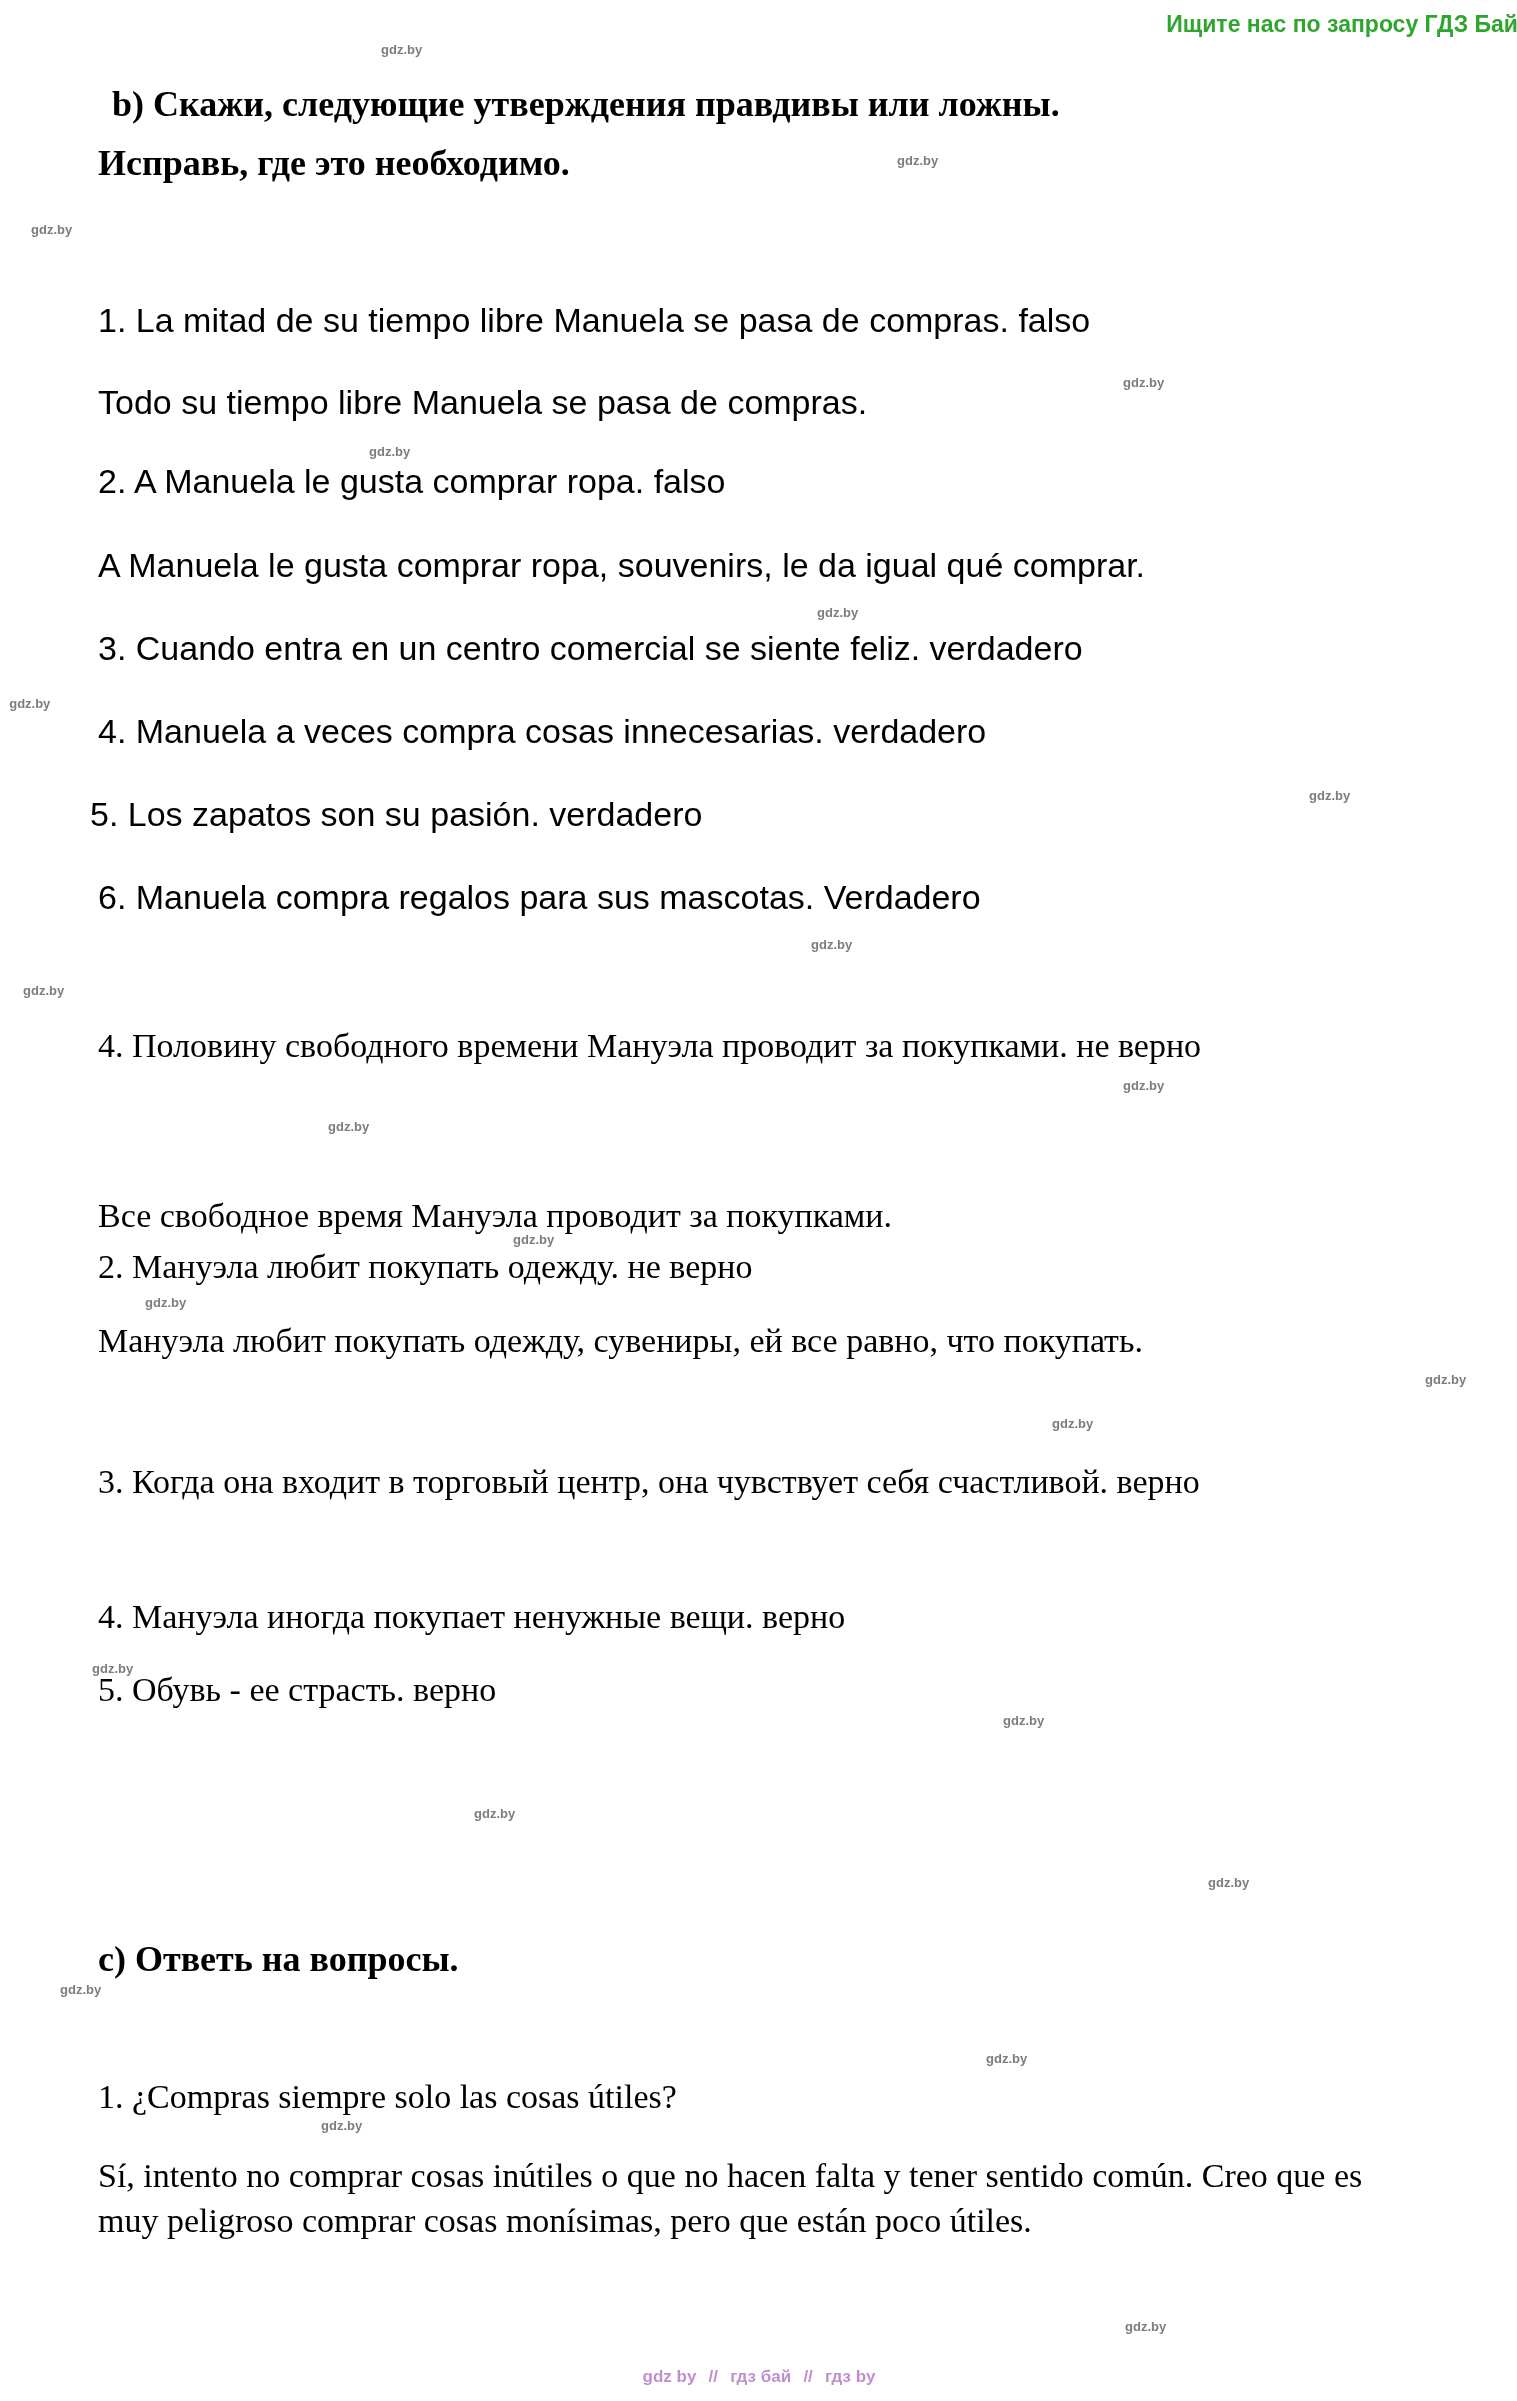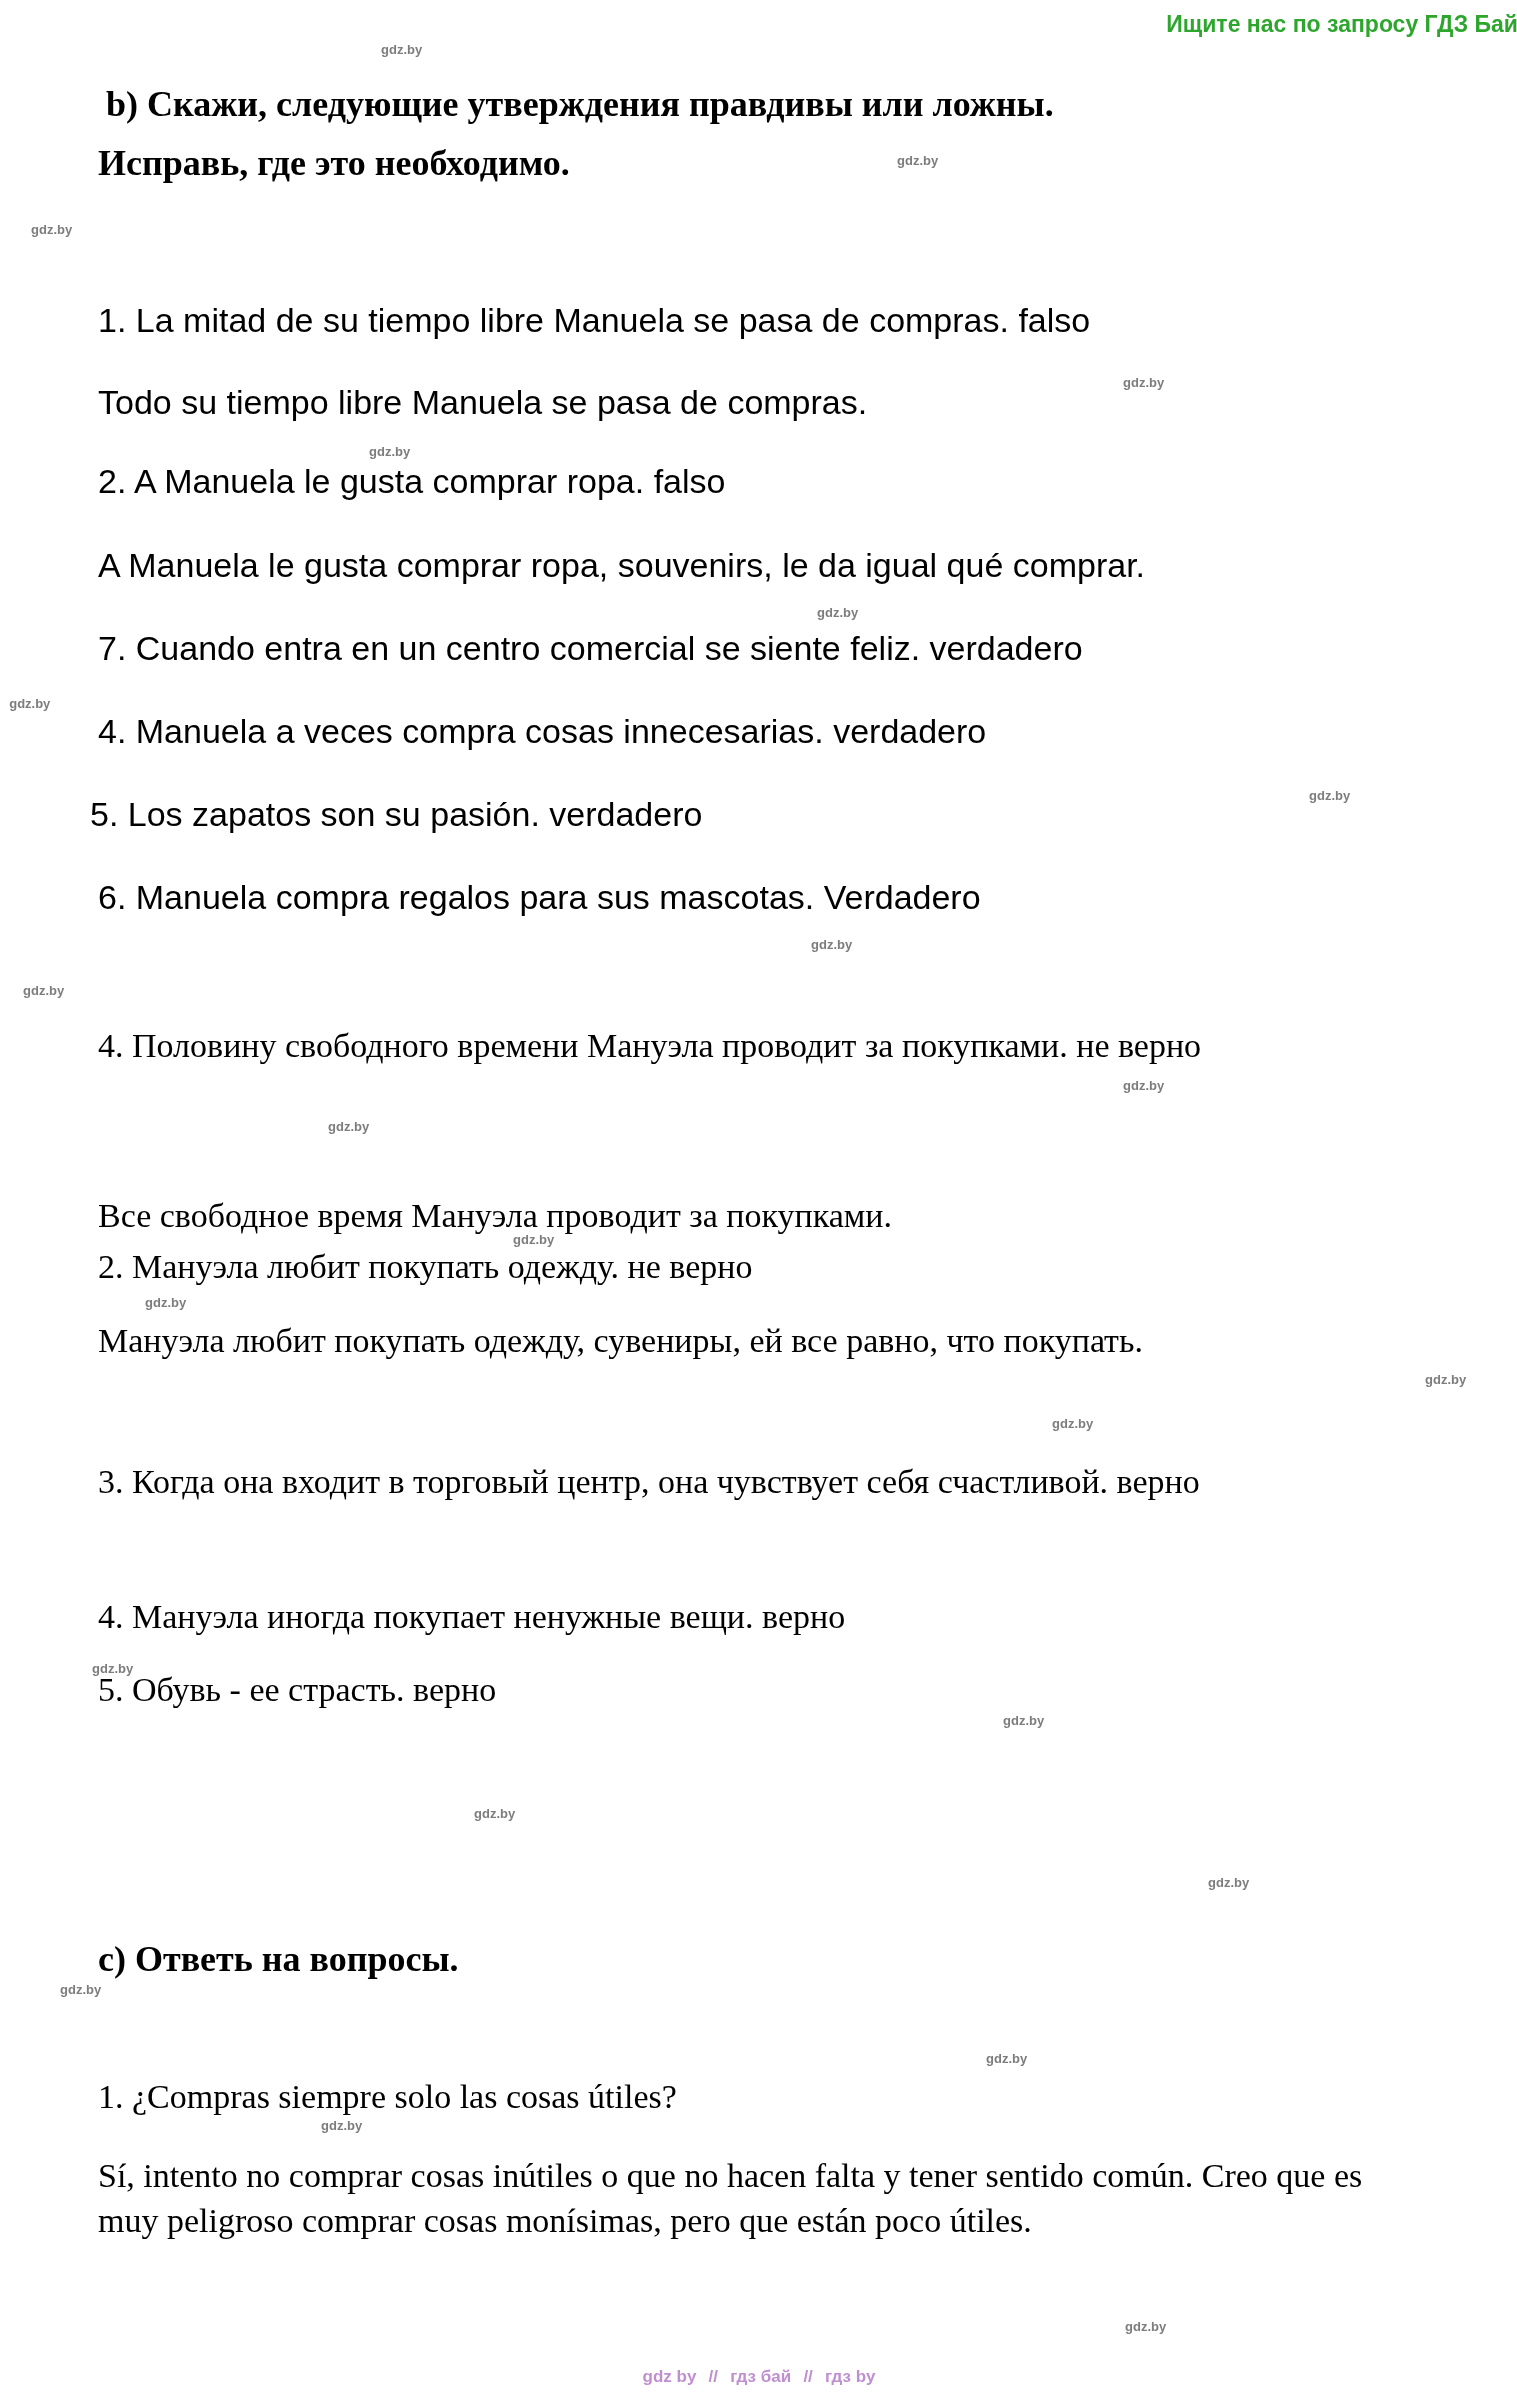--- a/index.html
+++ b/index.html
@@ -102,28 +102,28 @@
   <div class="wm" style="left:1052px; top:1416px;">gdz.by</div>
   <div class="wm" style="left:92px; top:1661px;">gdz.by</div>
   <div class="wm" style="left:1003px; top:1713px;">gdz.by</div>
   <div class="wm" style="left:474px; top:1806px;">gdz.by</div>
   <div class="wm" style="left:1208px; top:1875px;">gdz.by</div>
   <div class="wm" style="left:60px; top:1982px;">gdz.by</div>
   <div class="wm" style="left:986px; top:2051px;">gdz.by</div>
   <div class="wm" style="left:321px; top:2118px;">gdz.by</div>
   <div class="wm" style="left:1125px; top:2319px;">gdz.by</div>
 
-  <div class="subheading" style="left:106px; top:83px;text-align:right;">b) Скажи, следующие утверждения правдивы или ложны.</div>
+  <div class="subheading" style="left:112px; top:83px;text-align:right;">b) Скажи, следующие утверждения правдивы или ложны.</div>
   <div class="subheading" style="left:98px; top:142px;">Исправь, где это необходимо.</div>
 
   <div class="line" style="left:98px; top:298px;">1. La mitad de su tiempo libre Manuela se pasa de compras. falso</div>
   <div class="line" style="left:98px; top:380px;">Todo su tiempo libre Manuela se pasa de compras.</div>
   <div class="line" style="left:98px; top:459px;">2. A Manuela le gusta comprar ropa. falso</div>
   <div class="line" style="left:98px; top:543px;">A Manuela le gusta comprar ropa, souvenirs, le da igual qué comprar.</div>
-  <div class="line" style="left:98px; top:626px;">7. Cuando entra en un centro comercial se siente feliz. verdadero</div>
+  <div class="line" style="left:98px; top:626px;">3. Cuando entra en un centro comercial se siente feliz. verdadero</div>
   <div class="line" style="left:98px; top:709px;">4. Manuela a veces compra cosas innecesarias. verdadero</div>
   <div class="line" style="left:90px; top:792px;">5. Los zapatos son su pasión. verdadero</div>
   <div class="line" style="left:98px; top:875px;">6. Manuela compra regalos para sus mascotas. Verdadero</div>
 
   <div class="blk" style="left:98px; top:1024px; width:1316px;">4. Половину свободного времени Мануэла проводит за покупками. не верно</div>
   <div class="blk" style="left:98px; top:1194px; width:1316px;">Все свободное время Мануэла проводит за покупками.</div>
   <div class="blk" style="left:98px; top:1245px; width:1316px;">2. Мануэла любит покупать одежду. не верно</div>
   <div class="blk" style="left:98px; top:1319px; width:1194px;">Мануэла любит покупать одежду, сувениры, ей все равно, что покупать.</div>
   <div class="blk" style="left:98px; top:1460px; width:1347px;">3. Когда она входит в торговый центр, она чувствует себя счастливой. верно</div>
   <div class="blk" style="left:98px; top:1595px; width:1316px;">4. Мануэла иногда покупает ненужные вещи. верно</div>

